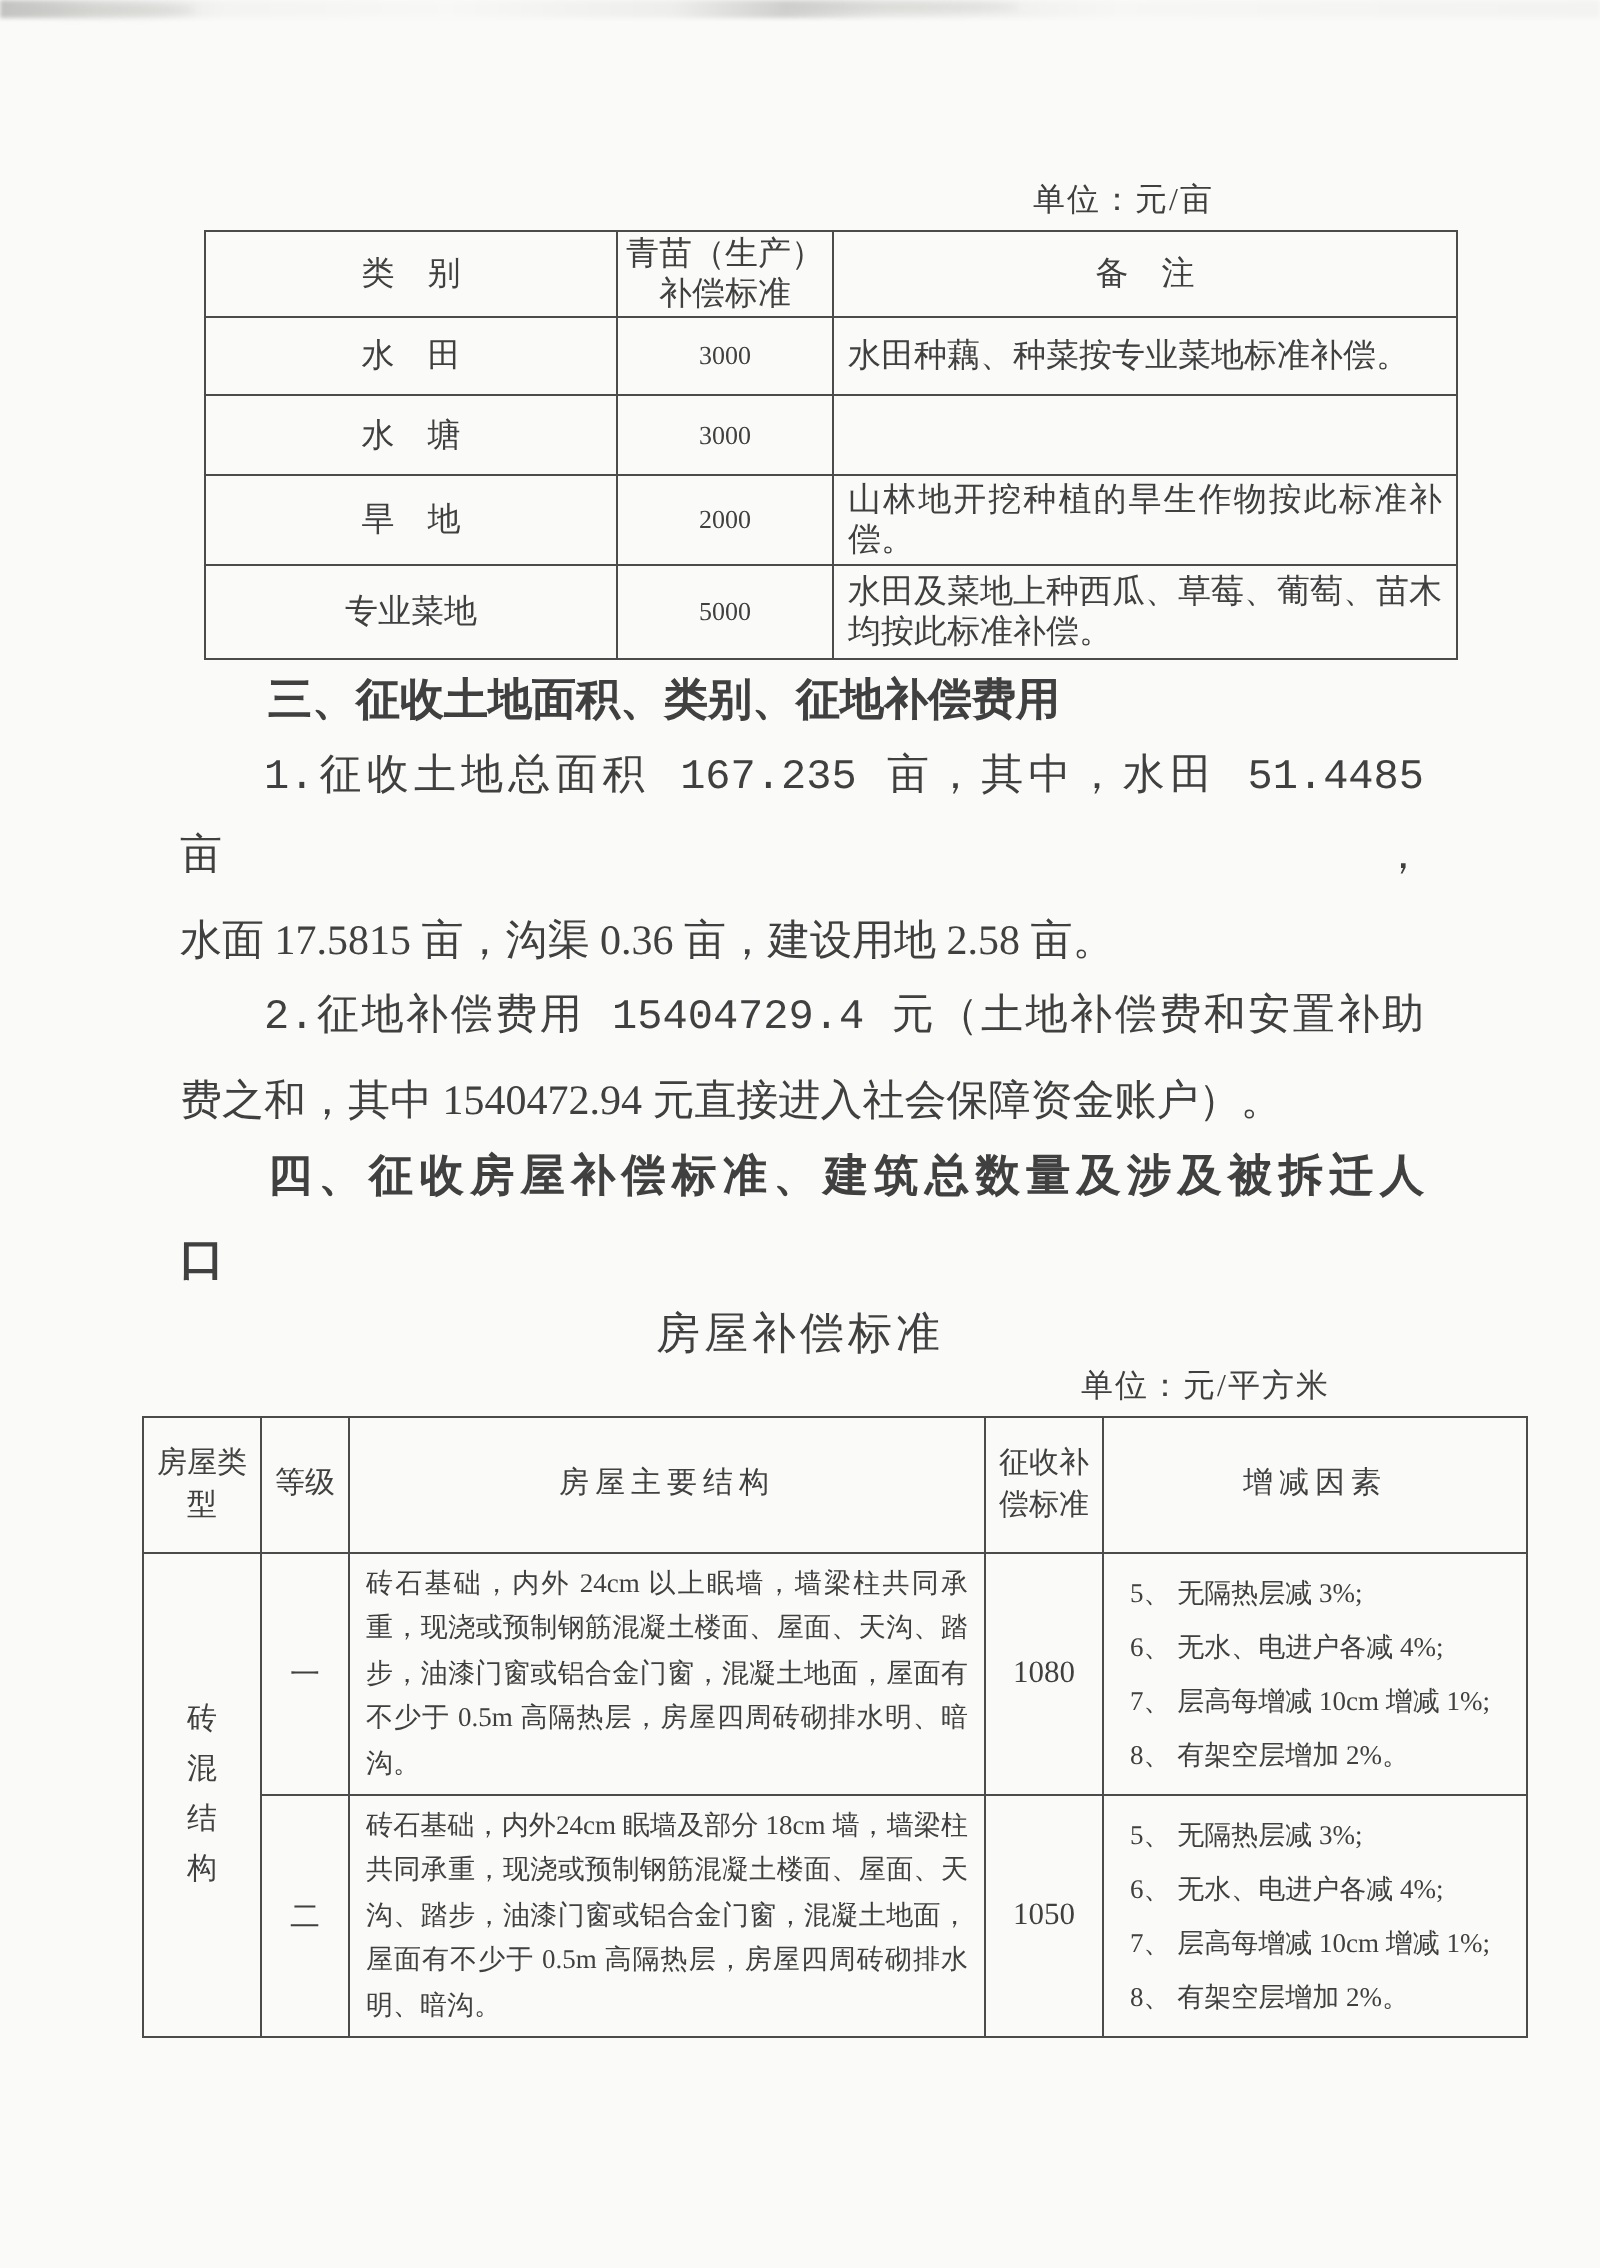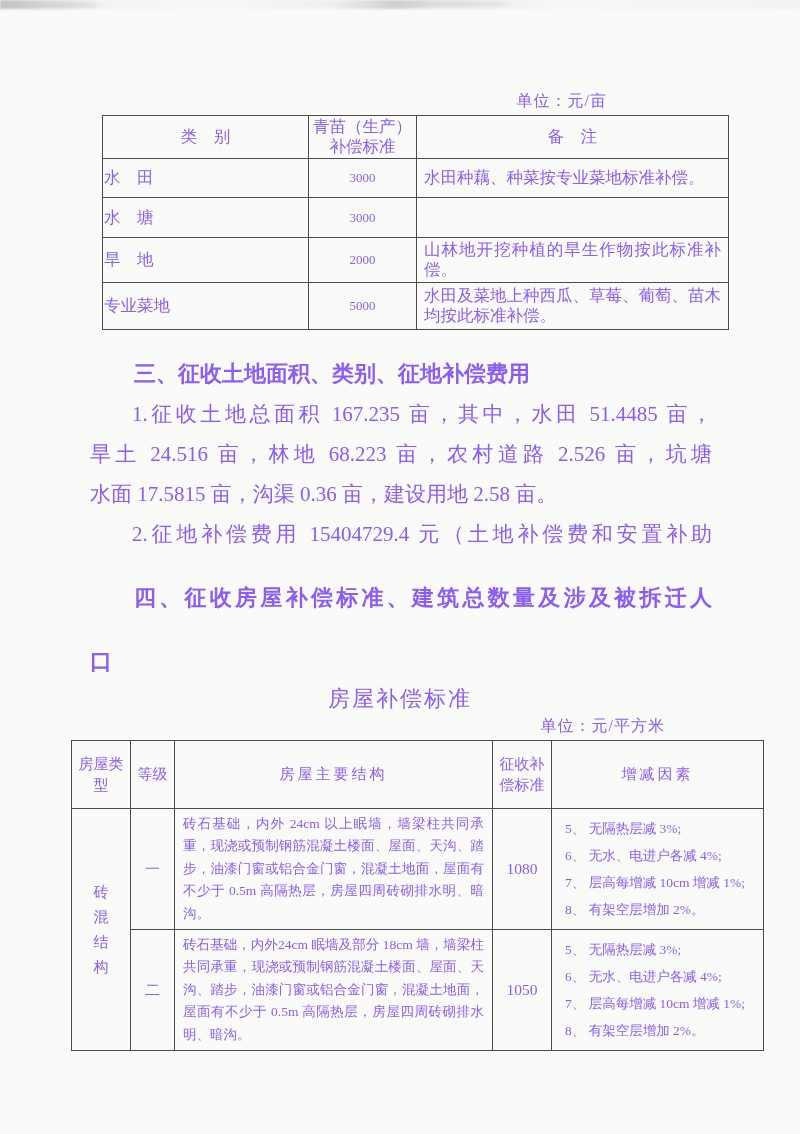--- a/index.html
+++ b/index.html
@@ -3,54 +3,54 @@
 <meta charset="utf-8">
 <style>
   html,body { margin:0; padding:0; }
   body { background:#e8e8e6; }
   .page {
     position:relative;
     width:800px; height:1134px;
     margin:0 auto;
     background:#fafaf8;
     font-family:"Liberation Serif","DejaVu Serif",serif;
-    color:#8b5cf6;
+    color:#404040;
     overflow:hidden;
   }
   .scan-edge {
     position:absolute; top:0; left:0; right:0; height:9px;
     background:linear-gradient(90deg,#8a8a88 0%,#c9c9c7 6%,#efefed 14%,#f7f7f5 28%,#e3e3e1 42%,#a8a8a6 49%,#dcdcda 55%,#f5f5f3 70%,#ededeb 100%);
     opacity:.5; filter:blur(1px);
   }
   .smudge { position:absolute; background:#b8b8b4; opacity:.35; border-radius:50%; filter:blur(2px); }
 
   .unit-line { font-size:16px; line-height:22px; text-align:right; letter-spacing:1px; }
   .unit-top { margin:90px 193px 0 0; }
   .unit-bottom { margin:2px 135px 0 0; line-height:20px; }
 
   table { border-collapse:collapse; table-layout:fixed; }
   td, th { border:1px solid #4b4b4b; font-weight:normal; vertical-align:middle; }
 
   
   .t1 { margin:3px 0 0 102px; width:605px; }
   .t1 th, .t1 td { font-size:16.5px; }
-  .t1 .c-cat   { width:203px; text-align:left; }
+  .t1 .c-cat   { width:203px; text-align:center; }
   .t1 .c-std   { width:105px; text-align:center; }
   .t1 .c-note  { width:297px; text-align:left; padding:2px 7px; line-height:20px; text-align:justify; }
   .t1 .hdr     { line-height:20px; text-align:center; }
   .t1 .r-hdr   { height:42px; }
   .t1 .r1 { height:39px; } .t1 .r2 { height:40px; } .t1 .r3 { height:42px; } .t1 .r4 { height:47px; }
   .t1 .num { font-size:13px; }
 
   
   .textblock { margin:0 88px 0 90px; }
-  .h-bold { font-weight:bold; font-size:22px; line-height:40px;margin-top:24px; }
+  .h-bold { font-weight:bold; font-size:22px; line-height:40px; }
   .indent { text-indent:2em; }
   .bline { font-size:21px; line-height:40px; }
-  .just { text-align:justify; text-align-last:justify; }
+  .just { text-align:justify; text-align-last:justify;font-family:Liberation Mono, monospace; }
   .h3 { }
   .doc-subtitle { text-align:center; font-size:22px; line-height:30px; letter-spacing:2px; margin-top:2px; }
 
   
   .t2 { margin:4px 0 0 71px; width:647px; }
   .t2 .c-type { width:50px; }
   .t2 .c-grade { width:35px; }
   .t2 .c-struct { width:309px; }
   .t2 .c-std { width:50px; }
   .t2 .c-fact { width:203px; }
@@ -106,26 +106,26 @@
       <td class="c-note">水田及菜地上种西瓜、草莓、葡萄、苗木均按此标准补偿。</td>
     </tr>
   </tbody>
     </table>
 
   <div class="textblock">
     <div class="h-bold indent h3">三、征收土地面积、类别、征地补偿费用</div>
 
     <div>
       <div class="bline indent just">1.征收土地总面积 167.235 亩，其中，水田 51.4485 亩，</div>
-      <div class="bline just">旱土 24.516 亩，林地 68.223 亩，农村道路 2.526 亩，坑塘</div>
       <div class="bline">水面 17.5815 亩，沟渠 0.36 亩，建设用地 2.58 亩。</div>
     </div>
 
     <div>
       <div class="bline indent just">2.征地补偿费用 15404729.4 元（土地补偿费和安置补助</div>
+      <div class="bline">费之和，其中 1540472.94 元直接进入社会保障资金账户）。</div>
     </div>
 
     <div>
       <div class="h-bold indent just">四、征收房屋补偿标准、建筑总数量及涉及被拆迁人</div>
       <div class="h-bold">口</div>
     </div>
   </div>
 
   <div class="doc-subtitle">房屋补偿标准</div>
 

